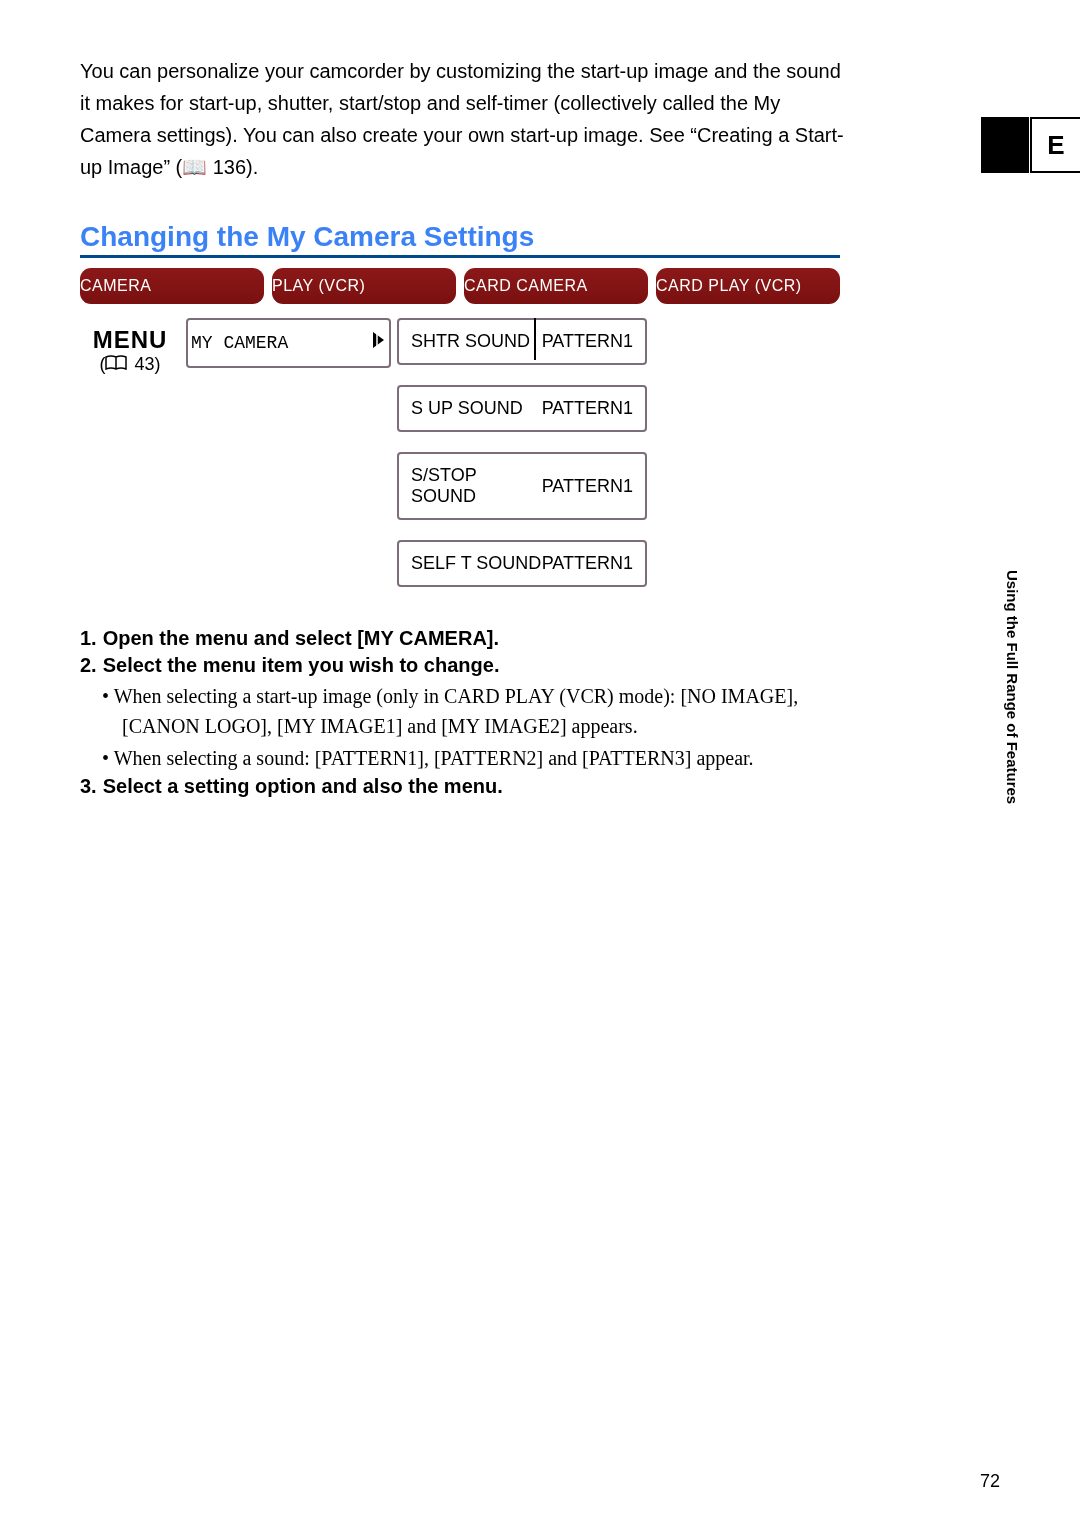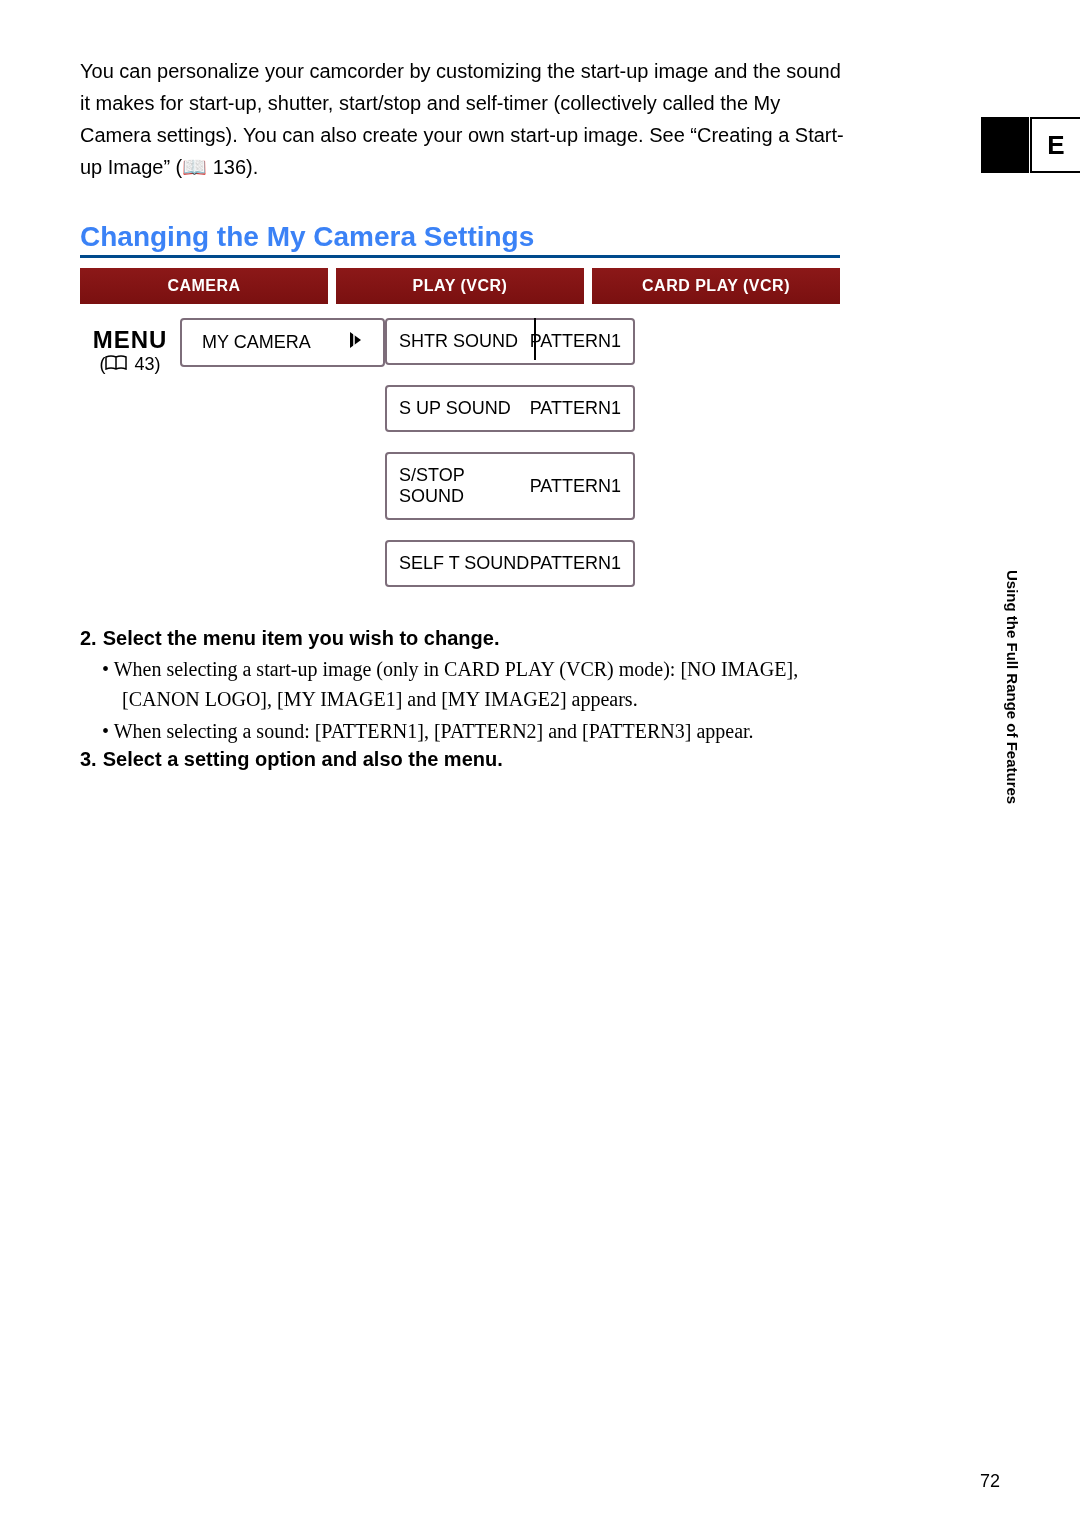--- a/index.html
+++ b/index.html
@@ -66,29 +66,29 @@
     display: flex;
     gap: 8px;
     margin-bottom: 14px;
     width: 760px;
   }
   .mode-box {
     flex: 1;
     background: linear-gradient(to bottom, #8c1818, #7a1010);
     color: #fff;
     font-size: 16px;
-    font-weight: 700;
+    font-weight: 400;
     padding: 9px 0;
-    text-align: center;
-    border-radius: 0;
+    text-align: left;
+    border-radius: 11px;
     letter-spacing: 0.5px;
   }
   .menu-area {
     display: flex;
-    gap: 0;
+    gap: 6px;
     margin-bottom: 20px;
   }
   .menu-label-col {
     width: 100px;
     text-align: center;
     padding-top: 8px;
   }
   .menu-big {
     font-family: 'Arial Black', Arial, sans-serif;
     font-weight: 900;
@@ -105,27 +105,28 @@
     vertical-align: -2px;
     margin-right: 2px;
   }
   .book-icon svg { display: block; }
   .menu-col1 {
     width: 205px;
   }
   .mbox {
     border: 2px solid #7d6d7a;
     border-radius: 4px;
-    padding: 11px 20px;
+    padding: 11px 3px;
     font-size: 18px;
     display: flex;
     justify-content: space-between;
     align-items: center;
     margin-bottom: 20px;
     background: #fff;
+    font-family: Liberation Mono, monospace;
   }
   .mbox .arrow {
     font-size: 20px;
     font-weight: 700;
   }
   .menu-col2 {
     width: 250px;
   }
   .mbox2 {
     border: 2px solid #7d6d7a;
@@ -193,20 +194,21 @@
   <p class="intro">You can personalize your camcorder by customizing the start-up image and the sound it makes for start-up, shutter, start/stop and self-timer (collectively called the My Camera settings). You can also create your own start-up image. See “Creating a Start-up Image” (📖 136).</p>
 
   <div class="black-bar"></div>
   <div class="e-tab">E</div>
 
   <h2 class="section-heading">Changing the My Camera Settings</h2>
 
   <div class="mode-row">
     <div class="mode-box">CAMERA</div>
     <div class="mode-box">PLAY (VCR)</div>
+    <div class="mode-box">CARD CAMERA</div>
     <div class="mode-box">CARD PLAY (VCR)</div>
   </div>
   <div class="sep-line"></div>
 
   <div class="menu-area">
     <div class="menu-label-col">
       <div class="menu-big">MENU</div>
       <div class="menu-small">
         (<span class="book-icon"><svg viewBox="0 0 22 16">
               <path d="M1 2 Q6 0 11 2 Q16 0 21 2 L21 14 Q16 12 11 14 Q6 12 1 14 Z M11 2 L11 14" fill="none" stroke="#000" stroke-width="1.5"></path>
@@ -241,20 +243,23 @@
       </div>
       <div class="mbox2">
         <span>SELF T SOUND</span>
         <span>PATTERN1</span>
       </div>
     </div>
   </div>
 
   <div class="steps">
     <div class="step-line">
+      <span class="step-num">1.</span><span class="step-bold">Open the menu and select [MY CAMERA].</span>
+    </div>
+    <div class="step-line">
       <span class="step-num">2.</span><span class="step-bold">Select the menu item you wish to change.</span>
     </div>
     <div class="step-sub">• When selecting a start-up image (only in CARD PLAY (VCR) mode): [NO IMAGE], [CANON LOGO], [MY IMAGE1] and [MY IMAGE2] appears.</div>
     <div class="step-sub">• When selecting a sound: [PATTERN1], [PATTERN2] and [PATTERN3] appear.</div>
     <div class="step-line">
       <span class="step-num">3.</span><span class="step-bold">Select a setting option and also the menu.</span>
     </div>
   </div>
 
   <div class="side-text">Using the Full Range of Features</div>

